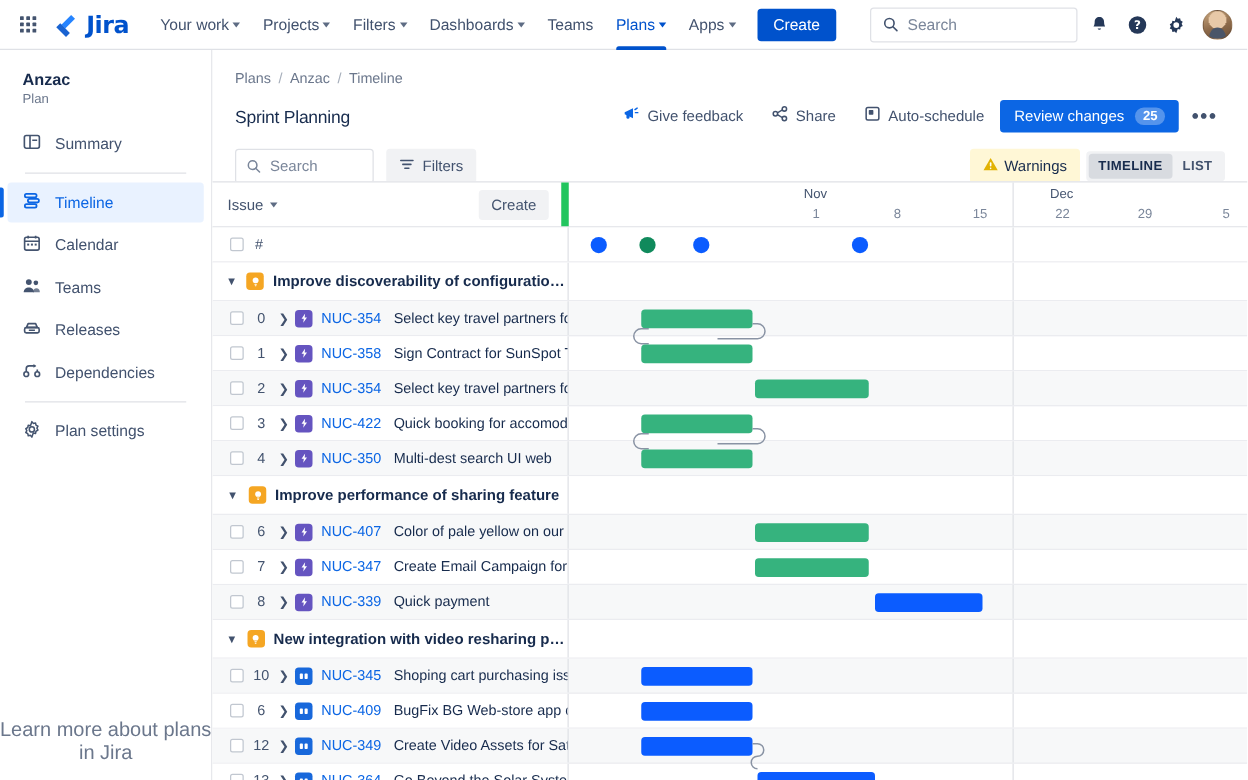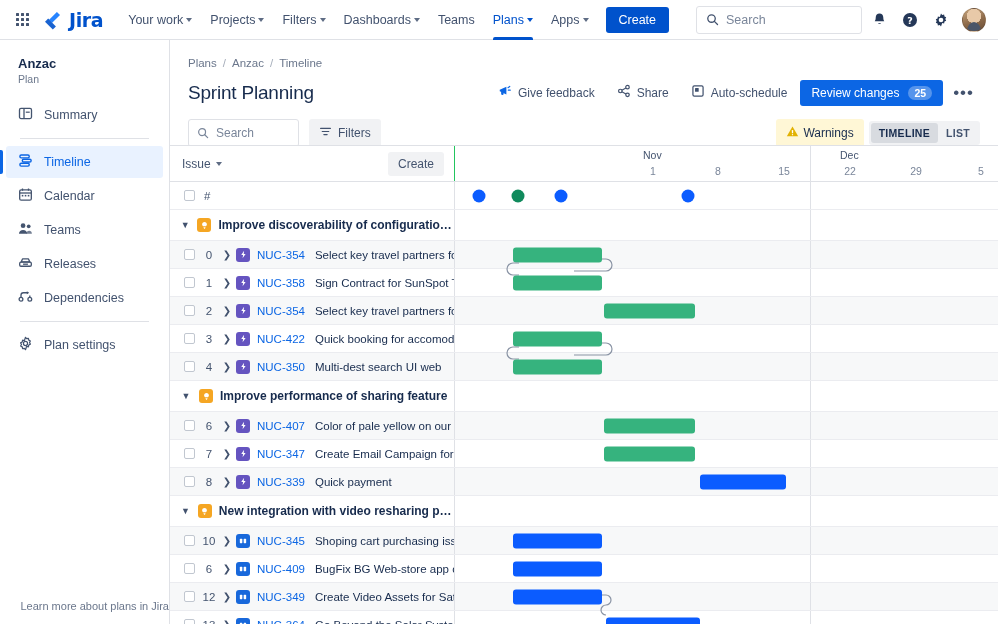--- a/index.html
+++ b/index.html
@@ -71,31 +71,31 @@
     padding: 0 8px 0 12px; border-radius: 3px; cursor: pointer;
     font-size: 12.5px; color: #42526E; position: relative; margin-bottom: 2px;
   }
   .side-item.selected { background: #E9F2FF; color: #0C66E4; font-weight: 500; }
   .side-item.selected::before {
     content: ""; position: absolute; left: -6px; top: 4px; bottom: 4px; width: 3px;
     background: #0C66E4; border-radius: 0 2px 2px 0;
   }
   .side-sep { height: 1px; background: #DFE1E6; margin: 7px 14px; }
   .side-foot {
-    position: absolute; bottom: 12px; left: 0; right: 0; text-align: right;
-    font-size: 11px; color: #6B778C; cursor: pointer;
+    position: absolute; bottom: 12px; left: 0; right: 0; text-align: center;
+    font-size: 16px; color: #6B778C; cursor: pointer;
   }
 
   
   .main { position: absolute; left: 170px; top: 40px; right: 0; bottom: 0; background: #fff; }
   .crumbs { display: flex; align-items: center; gap: 6px; font-size: 11.5px; color: #6B778C; padding: 17px 0 0 18px; }
   .crumbs a { color: #6B778C; text-decoration: none; cursor: pointer; }
   .crumbs .sl { color: #A5ADBA; }
   .titlerow { display: flex; align-items: center; padding: 9px 18px 0 18px; }
-  .ptitle { font-size: 19px; font-weight: 500; color: #172B4D; letter-spacing: -0.2px; }
+  .ptitle { font-size: 14px; font-weight: 500; color: #172B4D; letter-spacing: -0.2px; }
   .title-actions { margin-left: auto; display: flex; align-items: center; gap: 4px; }
   .tbtn {
     display: flex; align-items: center; gap: 6px; font-size: 12px; color: #42526E;
     background: none; border: none; padding: 6px 9px; border-radius: 3px; cursor: pointer; font-weight: 500;
     white-space: nowrap; font-family: "Liberation Sans", sans-serif;
   }
   .tbtn.primary { background: #0C66E4; color: #fff; padding: 6px 11px; }
   .badge-count {
     background: rgba(255,255,255,.3); color: #fff; font-size: 10.5px; font-weight: 700;
     border-radius: 9px; padding: 1px 6px; margin-left: 3px;
@@ -128,21 +128,21 @@
   .segbtn.on { background: #D8DBE0; color: #172B4D; }
   .vsbtn {
     display: flex; align-items: center; gap: 6px; font-size: 12px; color: #42526E; font-weight: 500;
     background: #F1F2F4; border: none; border-radius: 3px; padding: 6px 10px; cursor: pointer;
     font-family: "Liberation Sans", sans-serif;
   }
 
   
   .grid { position: absolute; left: 0; right: 0; top: 105px; bottom: 0; }
   .gridhead { display: flex; height: 37px; border-top: 1px solid #DFE1E6; border-bottom: 1px solid #DFE1E6; background: #fff; }
-  .lefthead { width: 285px; display: flex; align-items: center; padding: 0 10px 0 12px; border-right: 1px solid #22c55e; flex: none; }
+  .lefthead { width: 285px; display: flex; align-items: center; padding: 0 10px 0 12px; border-right: 6px solid #22c55e; flex: none; }
   .issuelbl { display: flex; align-items: center; gap: 5px; font-size: 12px; color: #44546F; cursor: pointer; }
   .createsm {
     margin-left: auto; font-size: 12px; color: #44546F; background: #F1F2F4;
     border: none; border-radius: 3px; padding: 5px 10px; cursor: pointer; font-family: "Liberation Sans", sans-serif;
   }
   .datehead { flex: 1; position: relative; }
   .monthname { position: absolute; top: 3px; font-size: 10.5px; color: #44546F; font-weight: 500; }
   .daytick { position: absolute; top: 19px; font-size: 10.5px; color: #7A869A; transform: translateX(-50%); }
   .vline { position: absolute; top: 0; bottom: 0; width: 1px; background: #DFE1E6; }
 

